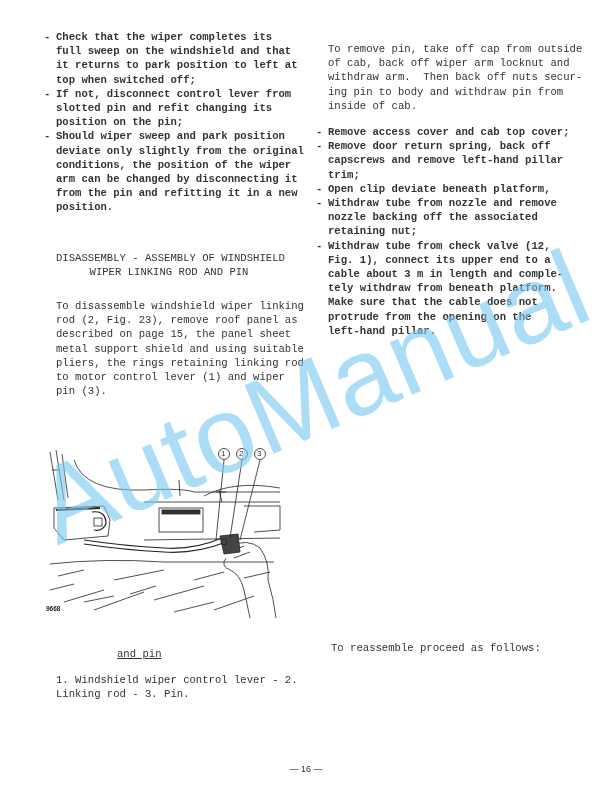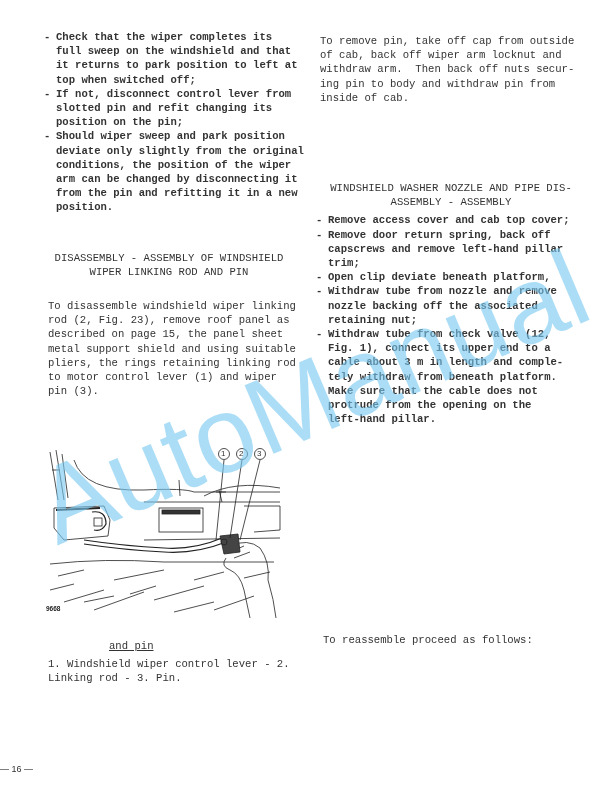--- a/index.html
+++ b/index.html
@@ -5,35 +5,35 @@
     html, body { margin: 0; padding: 0; }
     body {
       width: 612px; height: 792px; position: relative; overflow: hidden;
       background: #ffffff; color: #333333;
       font-family: "Liberation Mono", "DejaVu Sans Mono", monospace;
       font-size: 10.6px; line-height: 14.2px;
     }
     .col { position: absolute; }
     .col-left { left: 44px; top: 30px; width: 250px; }
     .col-right { left: 316px; top: 30px; width: 270px; }
-    p { margin: 4px; white-space: pre; }
+    p { margin: 12px; white-space: pre; }
     .bullets { margin: 0; padding: 0; list-style: none; font-weight: bold; }
     .bullets li { position: relative; padding-left: 12px; white-space: pre; }
     .bullets li::before { content: "-"; position: absolute; left: 0; top: 0; }
     .heading { text-align: center; white-space: pre; }
     .underlined { text-decoration: underline; }
     .fig {
       position: absolute; left: 44px; top: 440px; width: 240px; height: 180px;
     }
     .fig-code {
       position: absolute; left: 2px; top: 162px;
       font-family: "Liberation Sans", sans-serif; font-weight: bold; font-size: 6.5px; color: #222;
     }
     .page-num {
-      position: absolute; left: 0; width: 612px; top: 762px; 
+      position: absolute; left: 0; width: 612px; top: 762px; text-align: center;
       font-family: "Liberation Sans", sans-serif; font-size: 9px; color: #333;
     }
     .watermark {
       position: absolute; left: 40px; top: 310px;
       font-family: "Liberation Sans", sans-serif; font-size: 108px; font-weight: normal;
       color: rgba(120, 200, 240, 0.62); transform: rotate(-23deg); transform-origin: left top;
       white-space: nowrap; pointer-events: none; letter-spacing: 1px;
       top: 505px;
     }
   </style>
@@ -124,22 +124,20 @@
 Linking rod - 3. Pin.</p>
 </div>
 
 <div class="col col-right">
   <p>To remove pin, take off cap from outside
 of cab, back off wiper arm locknut and
 withdraw arm.  Then back off nuts secur-
 ing pin to body and withdraw pin from
 inside of cab.</p>
 
-  <p class="heading" style="margin-top:76px;">WINDSHIELD WASHER NOZZLE AND PIPE DIS-
-ASSEMBLY - ASSEMBLY</p>
 
 
   <ul class="bullets">
     <li>Remove access cover and cab top cover;</li>
     <li>Remove door return spring, back off
 capscrews and remove left-hand pillar
 trim;</li>
     <li>Open clip deviate beneath platform,</li>
     <li>Withdraw tube from nozzle and remove
 nozzle backing off the associated

